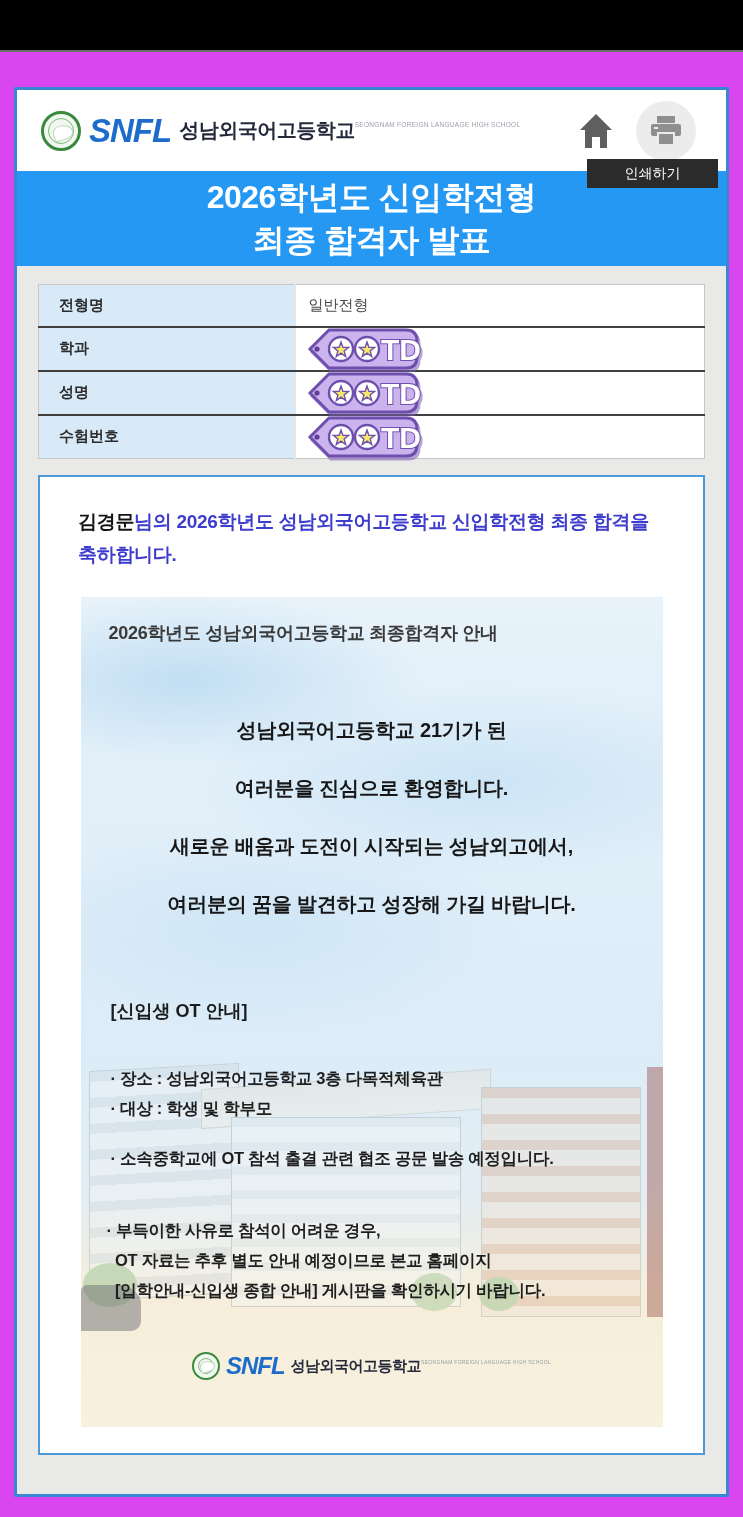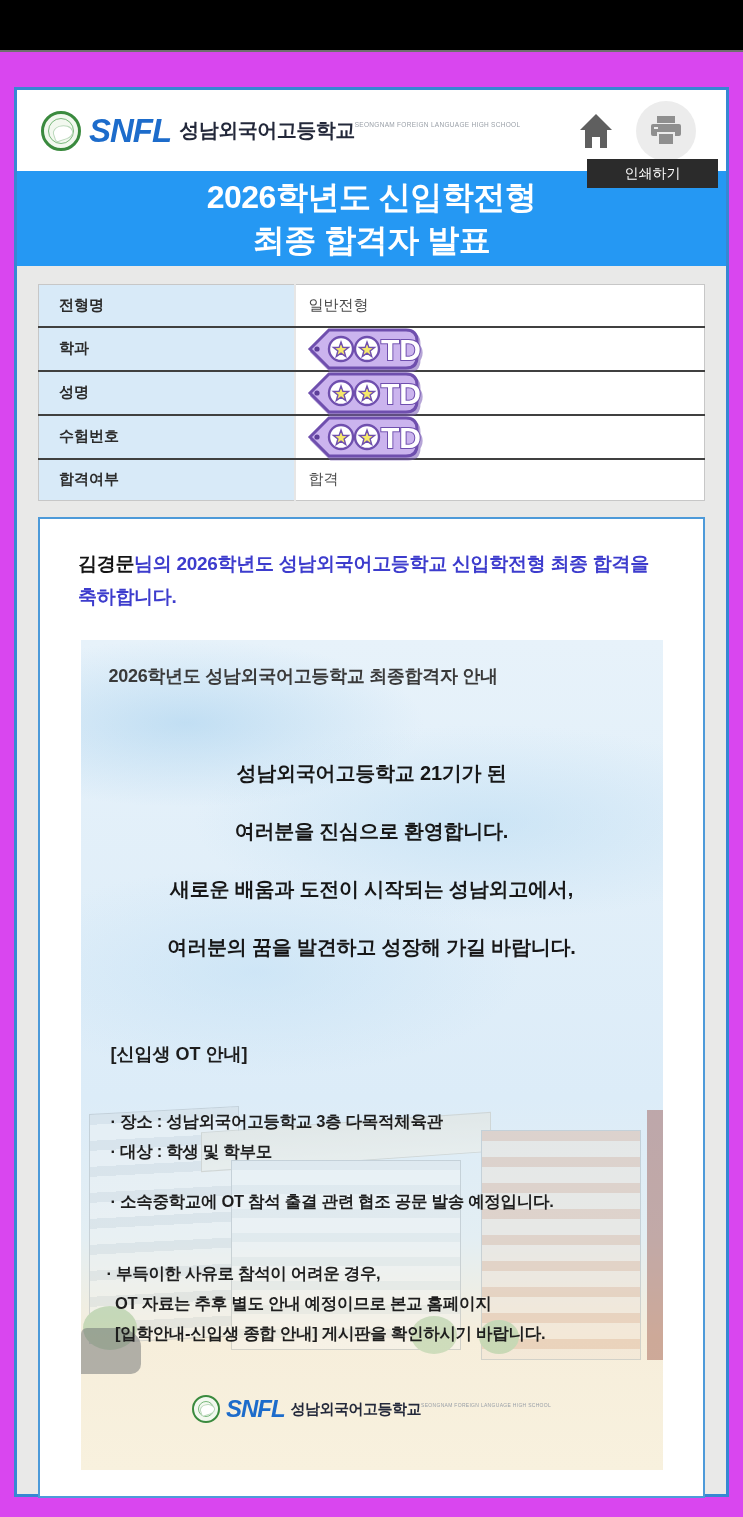--- a/index.html
+++ b/index.html
@@ -202,24 +202,20 @@
                 <circle cx="14" cy="26" r="2.6" fill="#5d3f99"></circle>
                 <circle cx="38" cy="26" r="12" fill="#fff" stroke="#6f4fae" stroke-width="2.4"></circle>
                 <path transform="translate(38,27)" d="M0,-8 L1.9,-2.6 7.6,-2.5 3.1,1 4.7,6.5 0,3.2 -4.7,6.5 -3.1,1 -7.6,-2.5 -1.9,-2.6 Z" fill="#f6e96a" stroke="#6f4fae" stroke-width="1.4"></path>
                 <circle cx="64" cy="26" r="12" fill="#fff" stroke="#6f4fae" stroke-width="2.4"></circle>
                 <path transform="translate(64,27)" d="M0,-8 L1.9,-2.6 7.6,-2.5 3.1,1 4.7,6.5 0,3.2 -4.7,6.5 -3.1,1 -7.6,-2.5 -1.9,-2.6 Z" fill="#f6e96a" stroke="#6f4fae" stroke-width="1.4"></path>
                 <text x="78" y="37" font-size="30" font-weight="900" fill="#ffffff" stroke="#6f4fae" stroke-width="2" style="paint-order:stroke">TD</text>
               </svg>
             </div>
           </td>
         </tr>
-        <tr>
-          <td class="lbl">합격여부</td>
-          <td class="val">합격</td>
-        </tr>
       </tbody>
         </table>
 
       <div class="message-box">
         <p class="congrats"><span class="name">김경문</span><span>님의 2026학년도 성남외국어고등학교 신입학전형 최종 합격을 축하합니다.</span></p>
 
         <div class="poster">
           <div class="buildings">
             <div class="b b1"></div>
             <div class="roof"></div>

